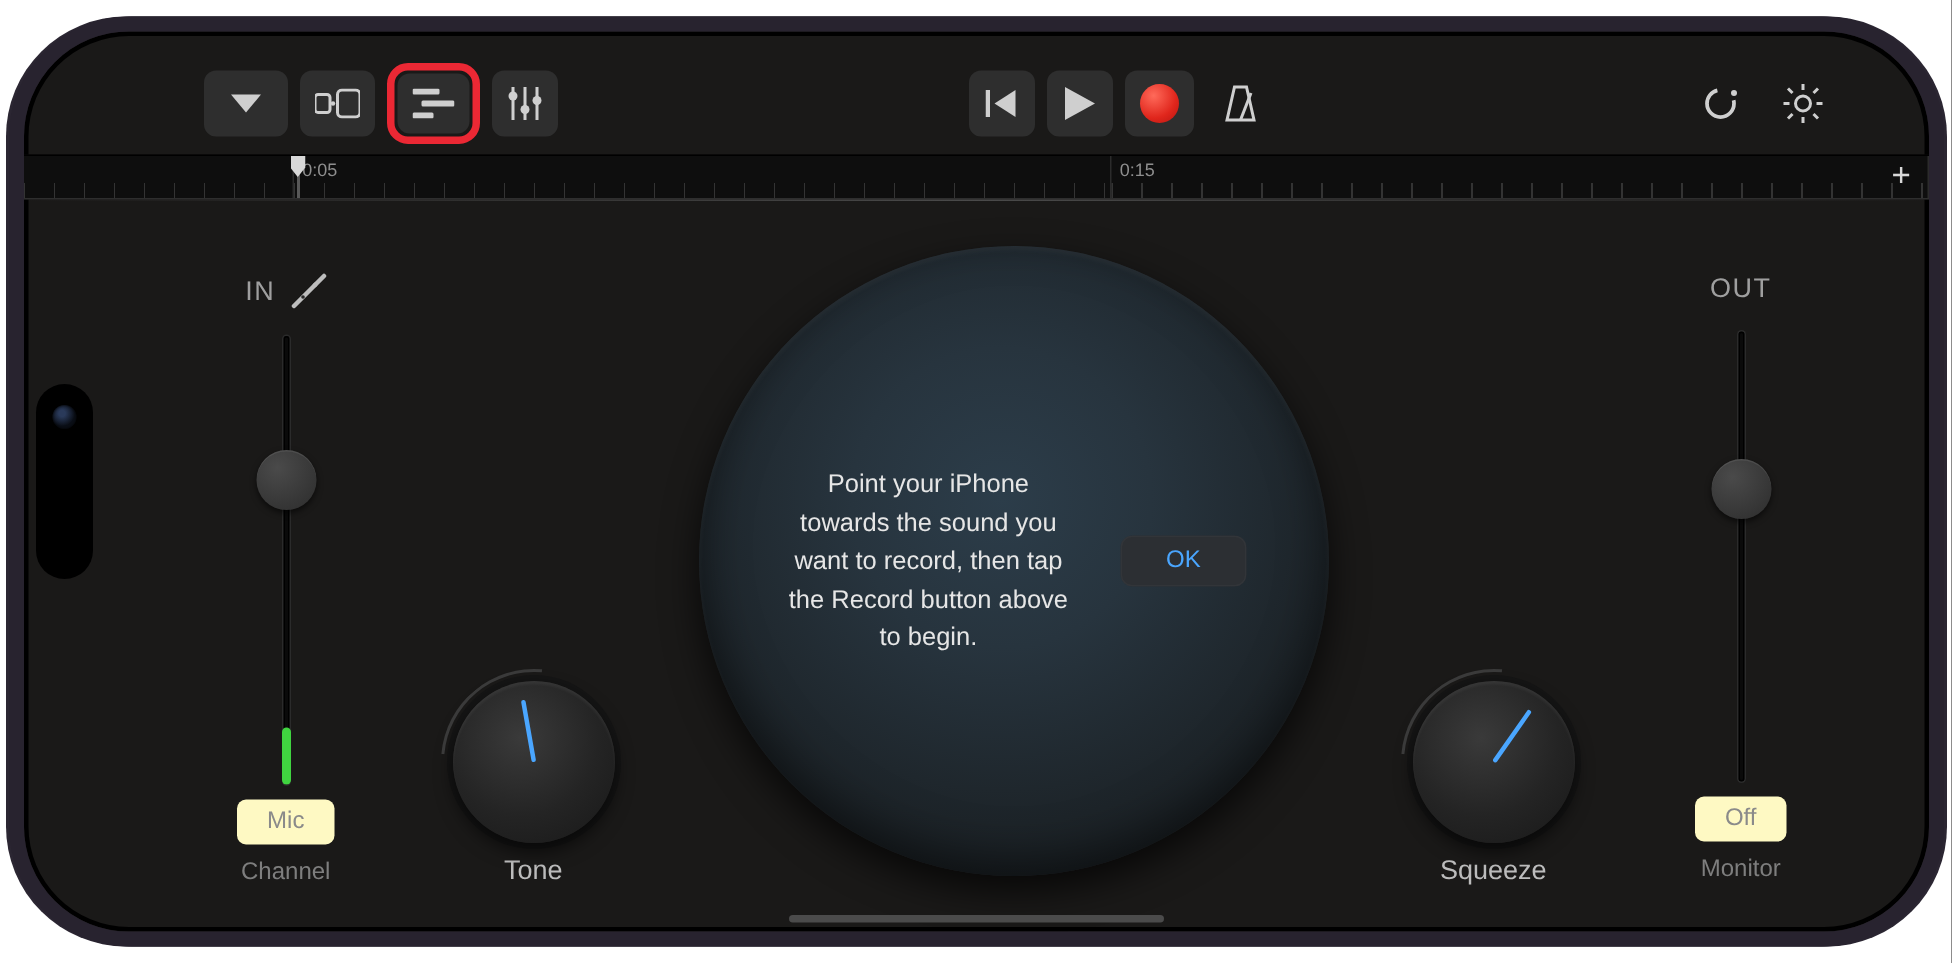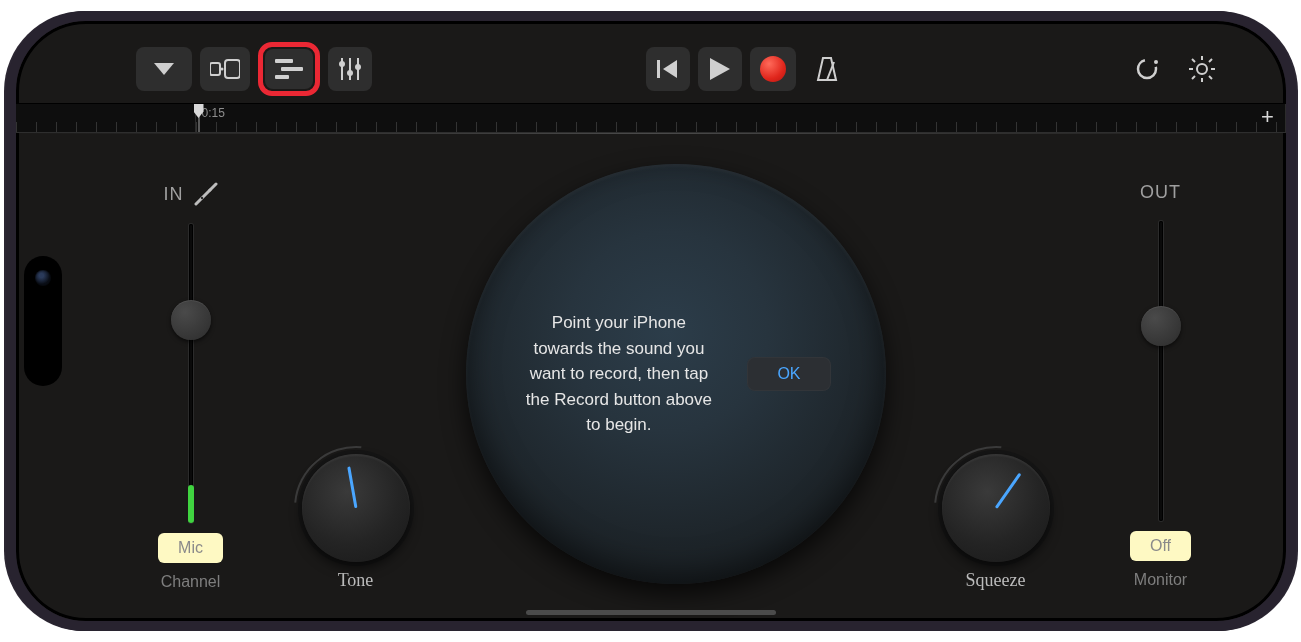--- a/index.html
+++ b/index.html
@@ -168,21 +168,20 @@
   .chip {
     background:#fef9c3; color:#8a8a8a;
     padding: 6px 20px; border-radius:6px;
     font-size:16px;
   }
   .sublabel { color:#7e7e7e; font-size:16px; }
 
   .knob-col {
     display:flex; flex-direction:column; align-items:center; justify-content:flex-end;
     gap:8px;
-    font-family:Liberation Serif, serif;
   }
   .knob {
     width:108px;height:108px;border-radius:50%;
     background: radial-gradient(circle at 42% 35%, #3a3a3a 0%, #242424 55%, #181818 100%);
     box-shadow: 0 6px 12px rgba(0,0,0,.6), inset 0 2px 2px rgba(255,255,255,.06), 0 0 0 4px #151515;
     position:relative;
   }
   .knob::before{content:"";position:absolute;inset:-8px;border-radius:50%;
     border-top:2px solid #3a3a3a;border-bottom:2px solid transparent;
     border-left:2px solid transparent;border-right:2px solid transparent;
@@ -313,20 +312,21 @@
             <line x1="21" y1="21" x2="24" y2="24"></line>
           <line x1="24" y1="4" x2="21" y2="7"></line>
             <line x1="7" y1="21" x2="4" y2="24"></line>
         </g>
       </svg>
     </div>
   </div>
 
   <div class="ruler">
     <div class="ruler-seg" style="flex:0 0 180px"></div>
+    <div class="ruler-seg"><span>0:05</span></div>
     <div class="ruler-seg"><span>0:15</span></div>
     <div class="playhead">
       <div class="playhead-handle"></div>
     </div>
     <div class="add-track">
       <span>+</span>
     </div>
   </div>
 
   <div class="panel">

